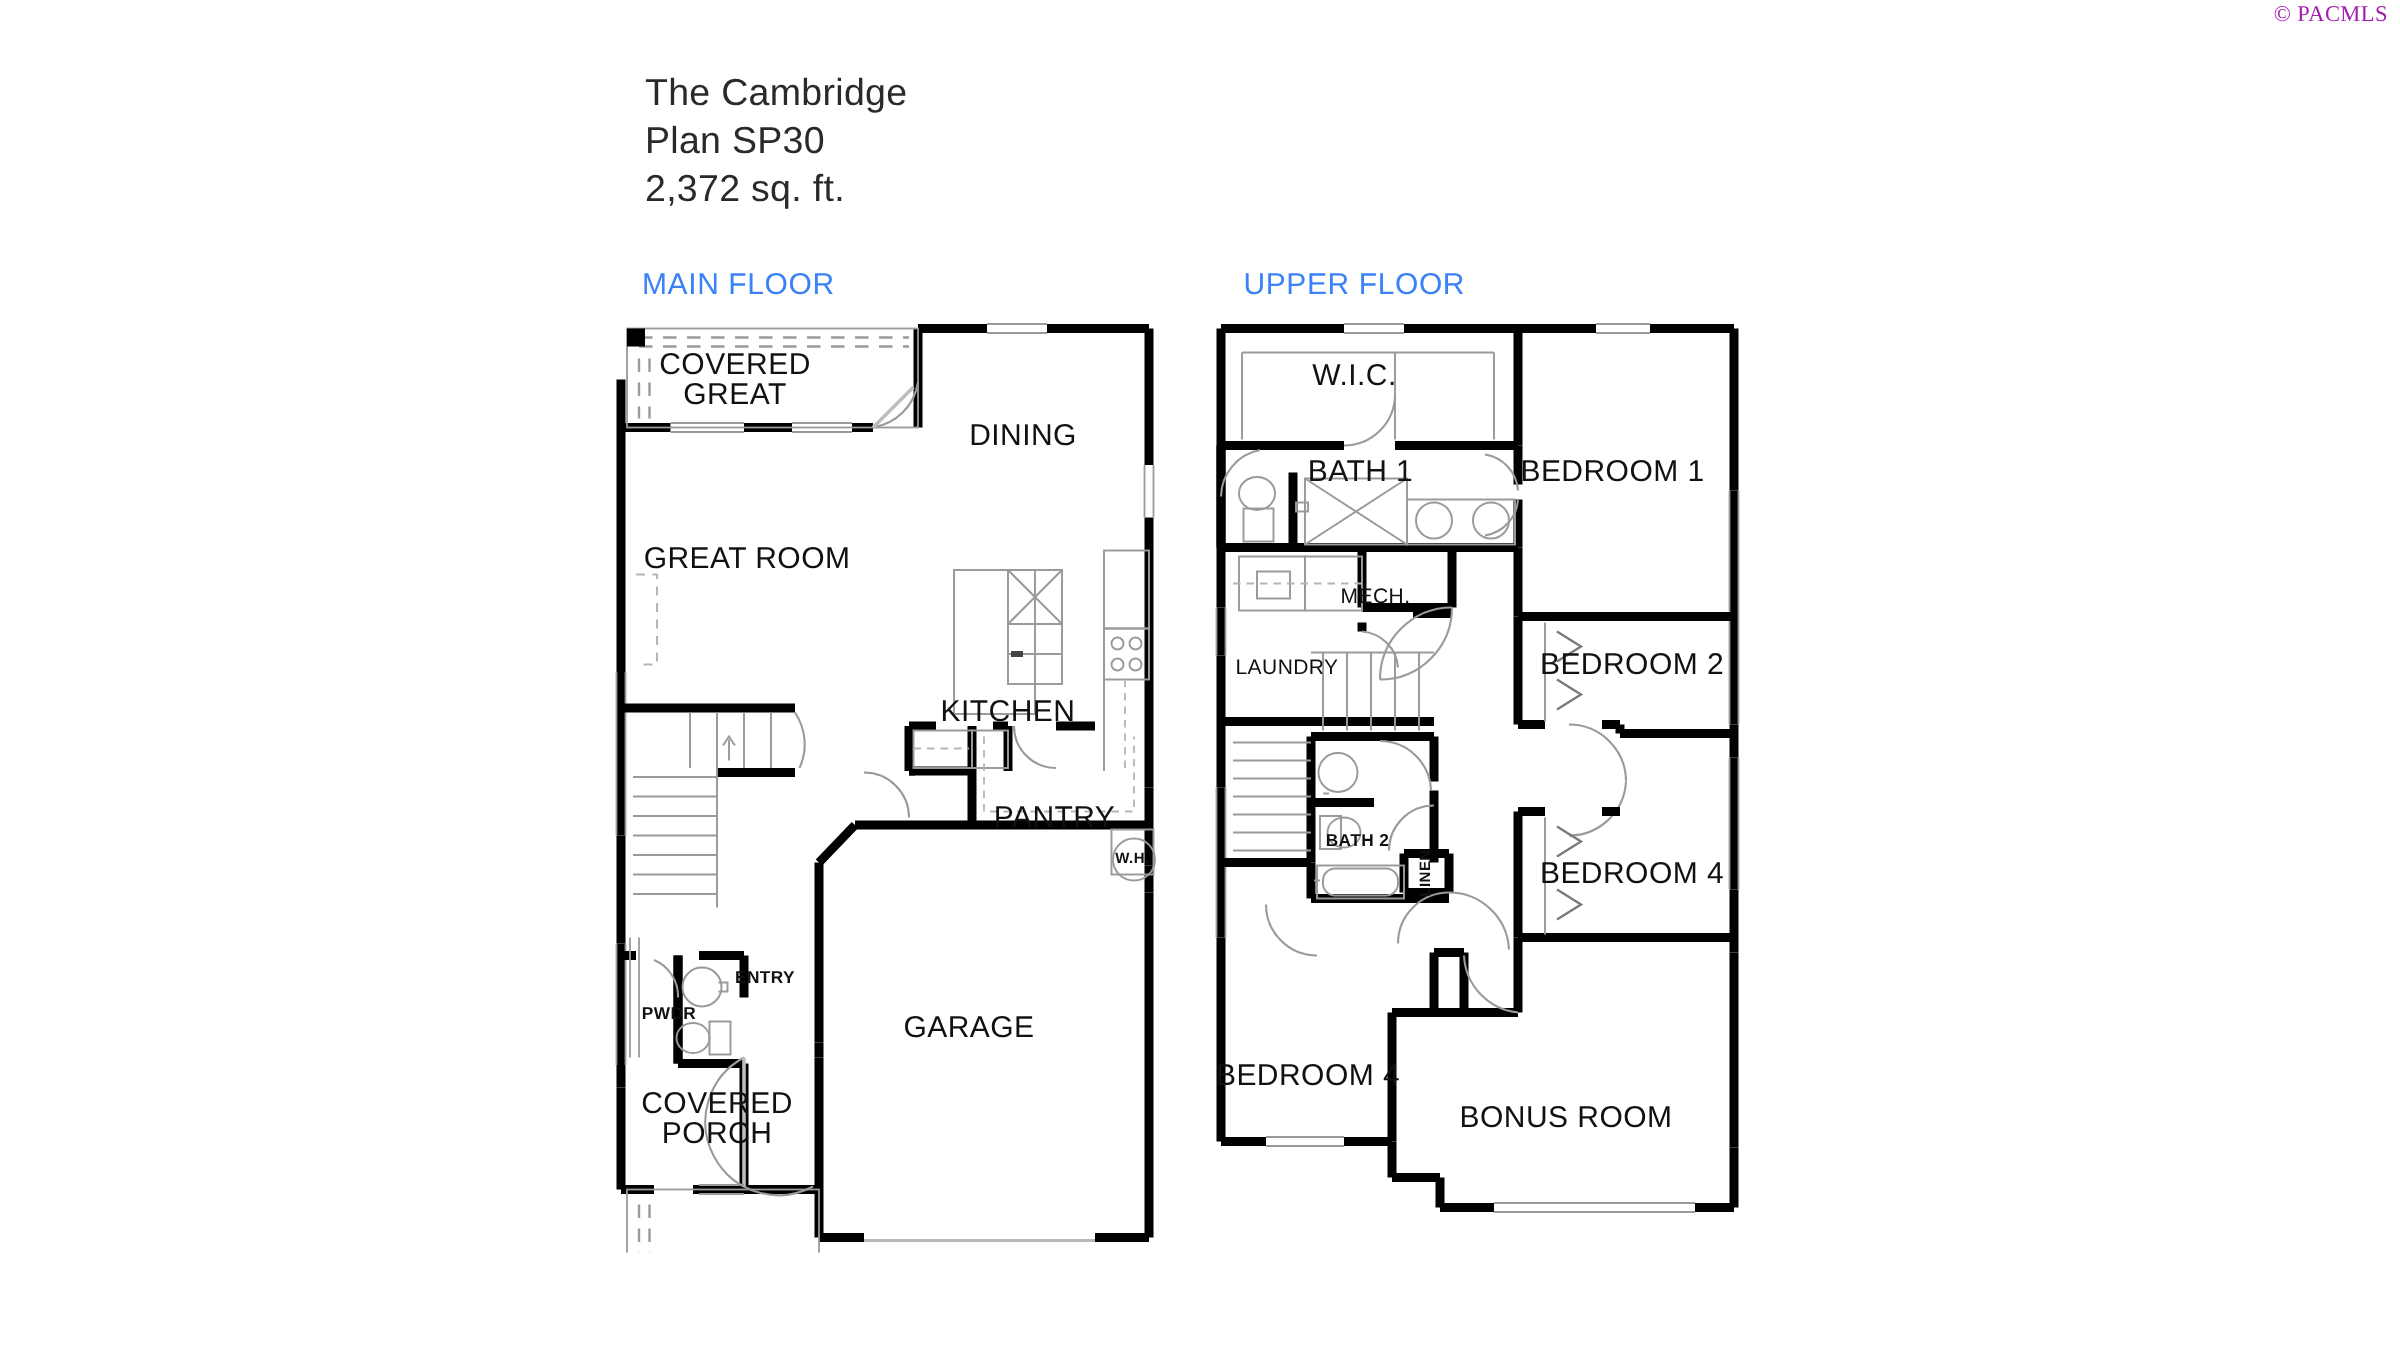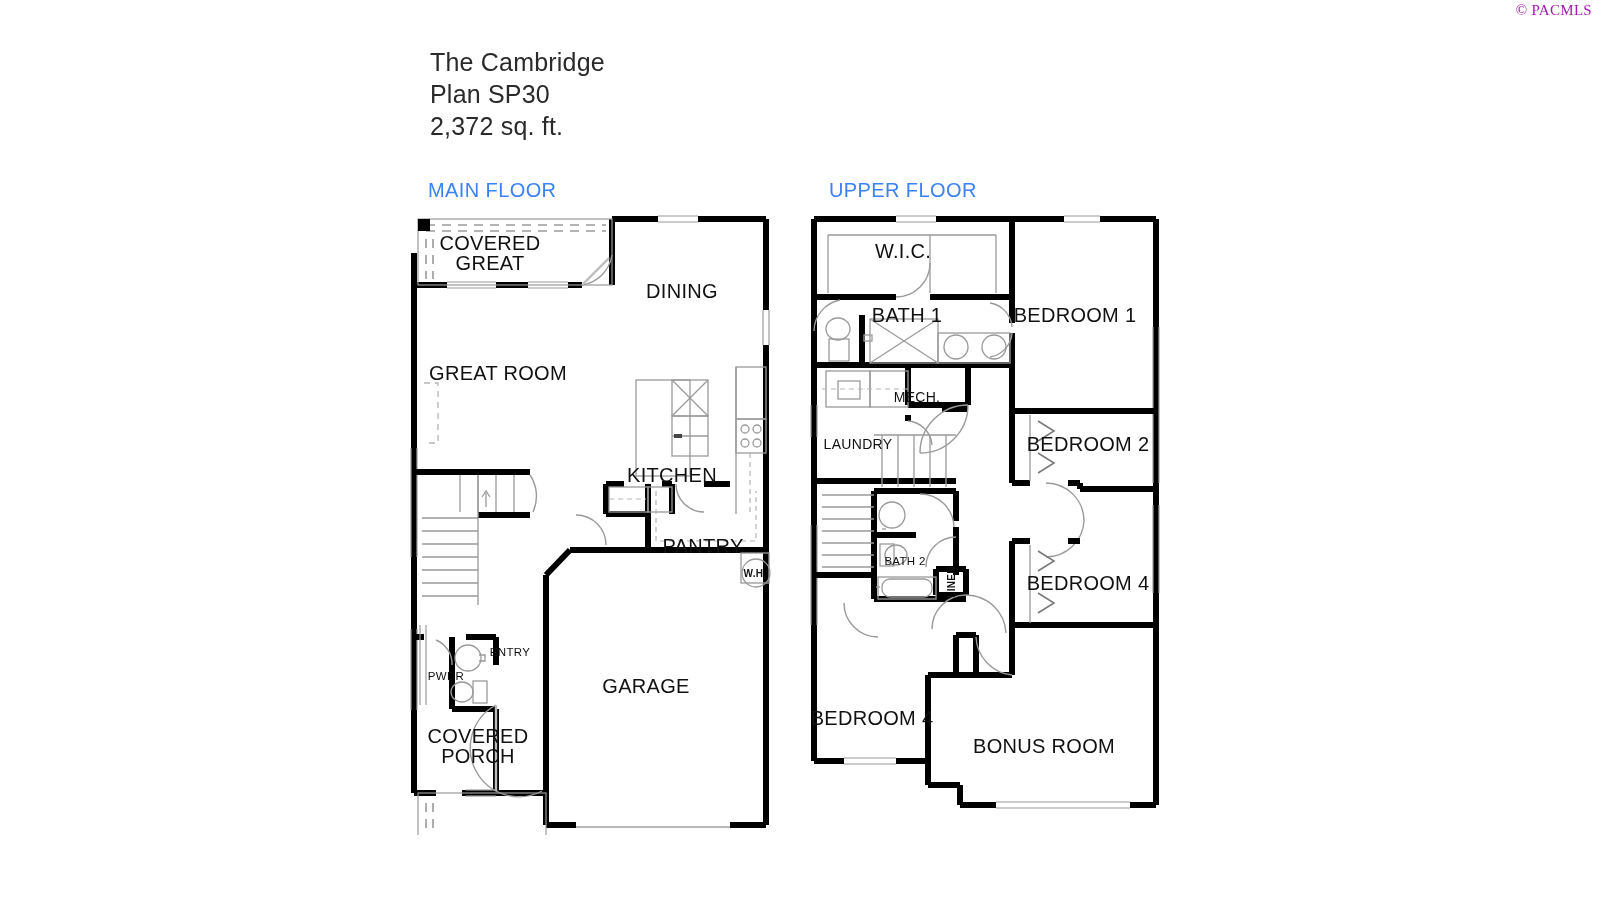--- a/index.html
+++ b/index.html
@@ -64,21 +64,21 @@
     position: absolute;
     white-space: nowrap;
     color: #111111;
     letter-spacing: 0.3px;
     text-align: center;
     transform: translate(-50%, -50%);
     pointer-events: none;
   }
   .rlabel.lg { font-size: 20px; }
   .rlabel.md { font-size: 14px; }
-  .rlabel.sm { font-size: 11.5px; font-weight: 400; }
+  .rlabel.sm { font-size: 11.5px; font-weight: 700; }
   .rlabel.xs { font-size: 10px; font-weight: 700; }
   .rlabel.two { line-height: 20px; }
   .rlabel.vert {
     transform: translate(-50%, -50%) rotate(-90deg);
   }
 </style>
 </head>
 <body>
 
 <div id="watermark">© PACMLS</div>

